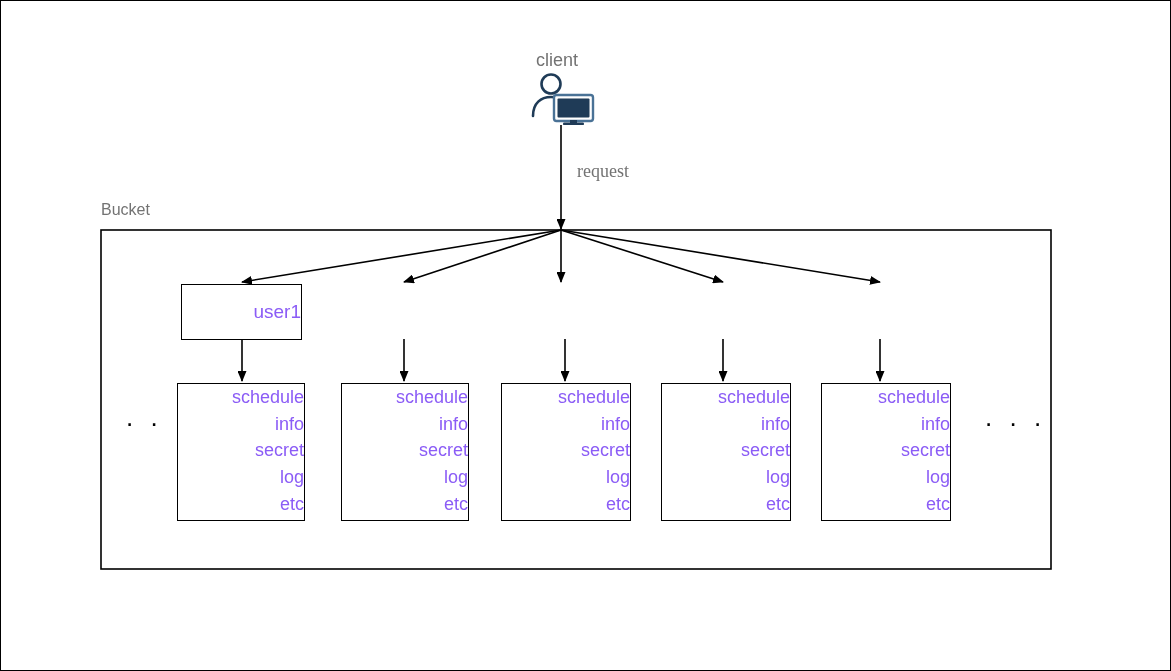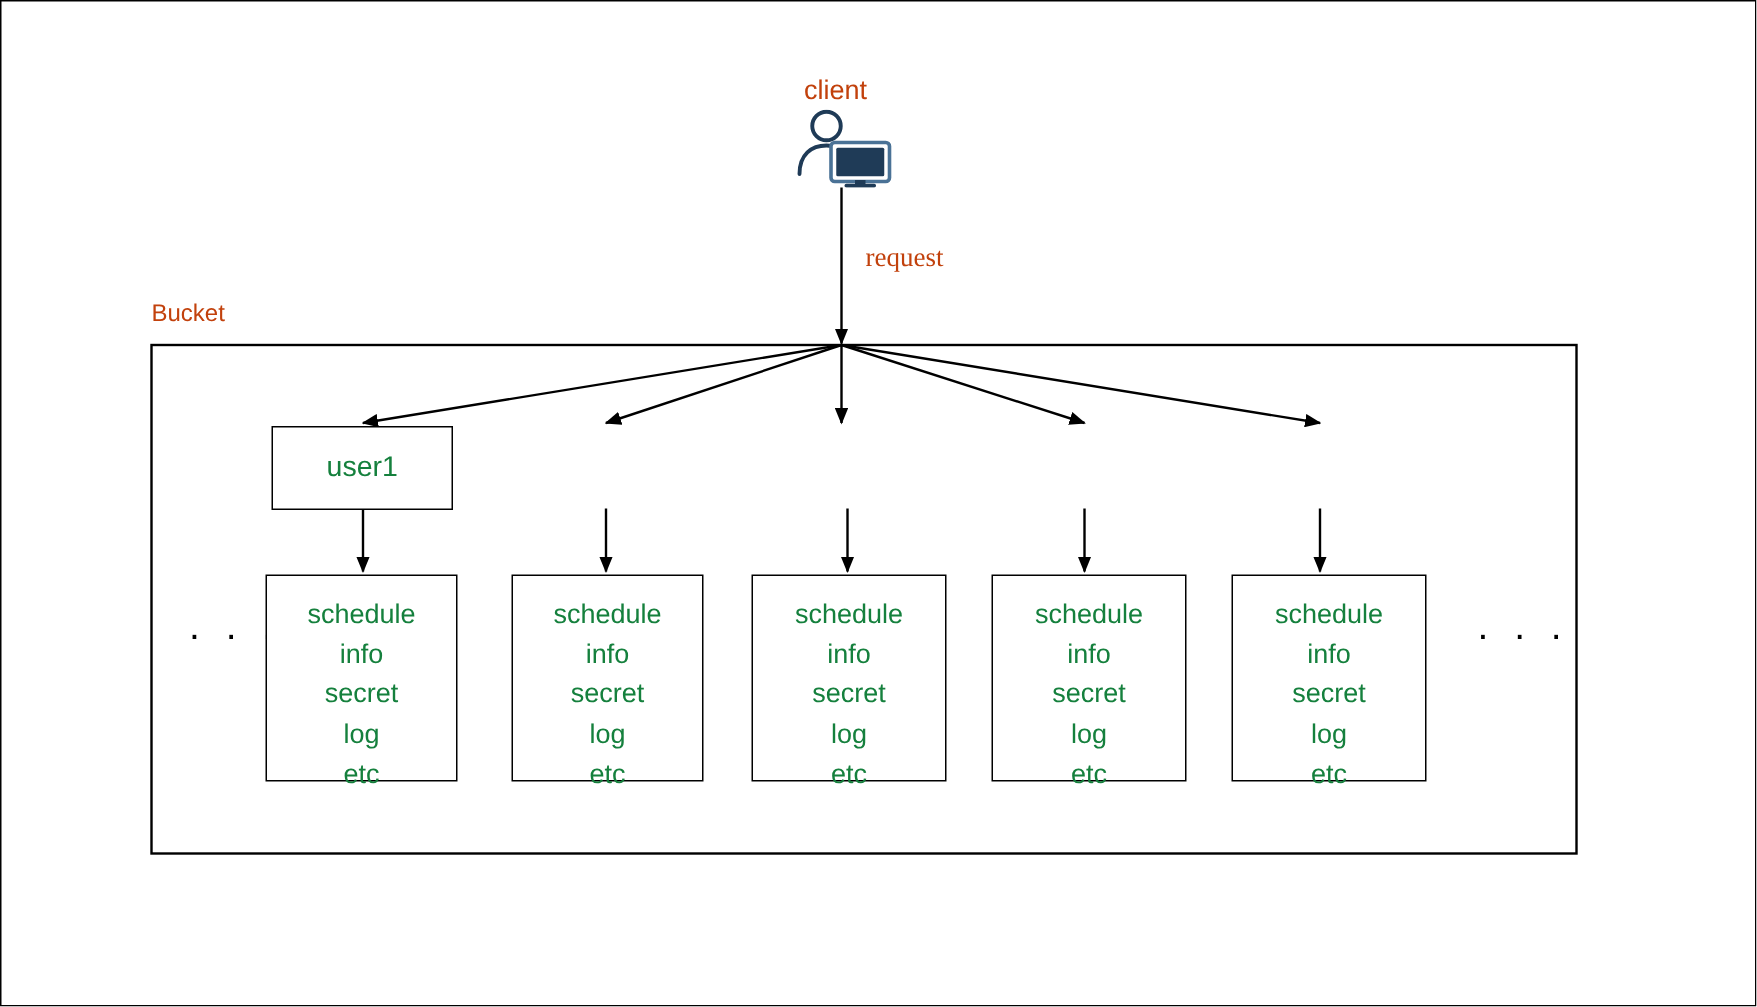--- a/index.html
+++ b/index.html
@@ -27,41 +27,40 @@
     width: 1171px;
     height: 671px;
   }
   .node-box {
     position: absolute;
     box-sizing: border-box;
     border: 1.6px solid #000000;
     background: #ffffff;
     display: flex;
     flex-direction: column;
-    align-items: center;
+    align-items: flex-end;
     justify-content: center;
-    color: #15803d;
+    color: #8b5cf6;
   }
   .user-box {
     font-size: 19px;
     line-height: 1.2;
   }
   .detail-box {
     font-size: 18px;
     line-height: 1.48;
-    padding-top: 12px;
     justify-content: flex-start;
   }
   .detail-line {
     text-align: center;
     white-space: nowrap;
   }
   .plain-label {
     position: absolute;
-    color: #c2410c;
+    color: #737373;
     white-space: nowrap;
   }
   #client-label {
     font-size: 18px;
   }
   #request-label {
     font-size: 18px;
     font-family: Liberation Serif, serif;
   }
   #bucket-label {

